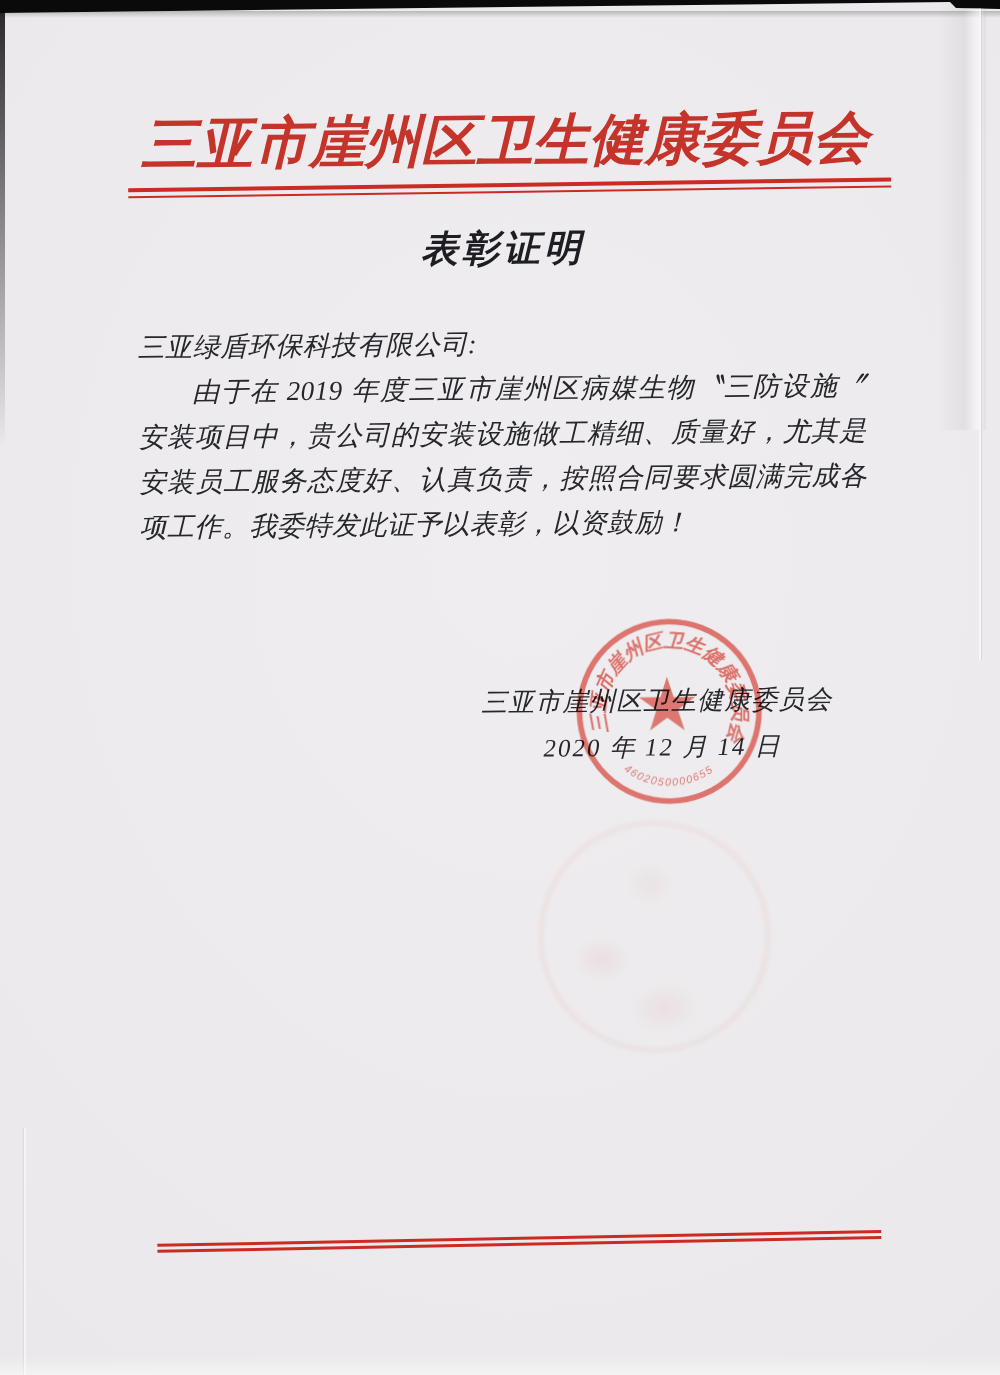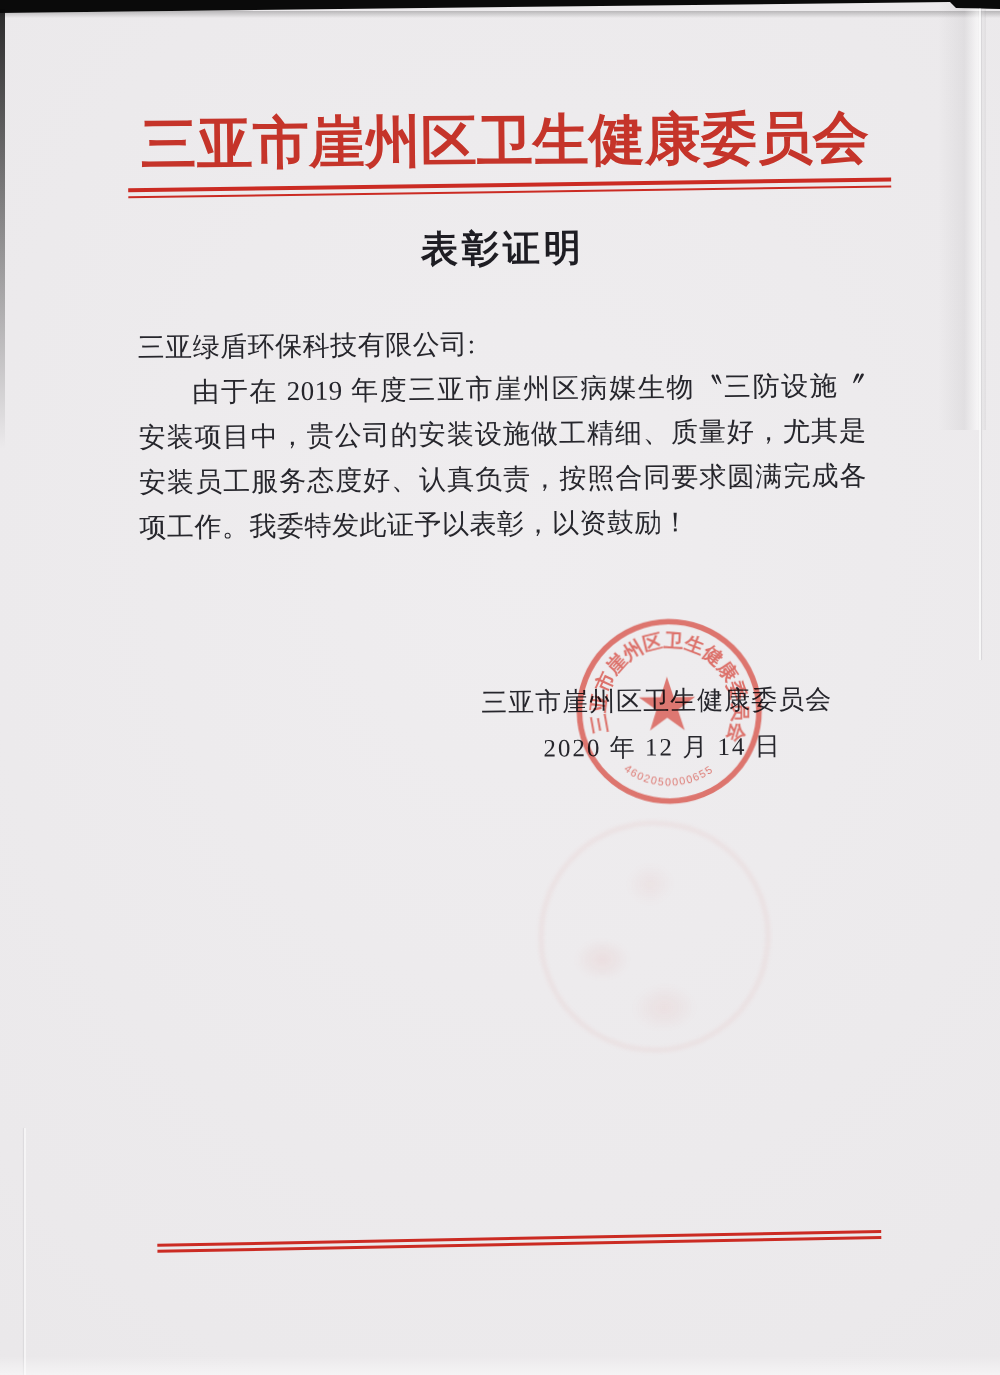--- a/index.html
+++ b/index.html
@@ -1,18 +1,19 @@
 <!DOCTYPE html>
 <html style="--header_red: #c5342a; --rule_red: #cb2b23; --seal_red: #d6463c; --ink: #26262c; --paper: #eceaeb;"><head>
 <meta charset="utf-8">
 <style>
   html,body{margin:0;padding:0;background:#0b0b0b;}
   .stage{
     position:relative;width:1000px;height:1375px;overflow:hidden;background:#0a0a0a;
     font-family:"Liberation Serif","DejaVu Serif",serif;
+    font-style:italic;
   }
   .paper{
     position:absolute;inset:0;
     background:radial-gradient(130% 115% at 52% 40%, #efedef 0%, #ebe9eb 55%, #e6e4e6 100%);
     clip-path:polygon(0 13px, 950px 2px, 956px 8px, 1000px 9px, 1000px 1375px, 0 1375px);
   }
   .edge-top-shadow{position:absolute;left:0;top:11px;width:100%;height:7px;
     background:linear-gradient(to bottom, rgba(0,0,0,.22), rgba(0,0,0,0));}
   .edge-left{position:absolute;left:0;top:9px;width:5px;height:440px;
     background:linear-gradient(to bottom, rgba(8,8,8,.85), rgba(8,8,8,0));}

